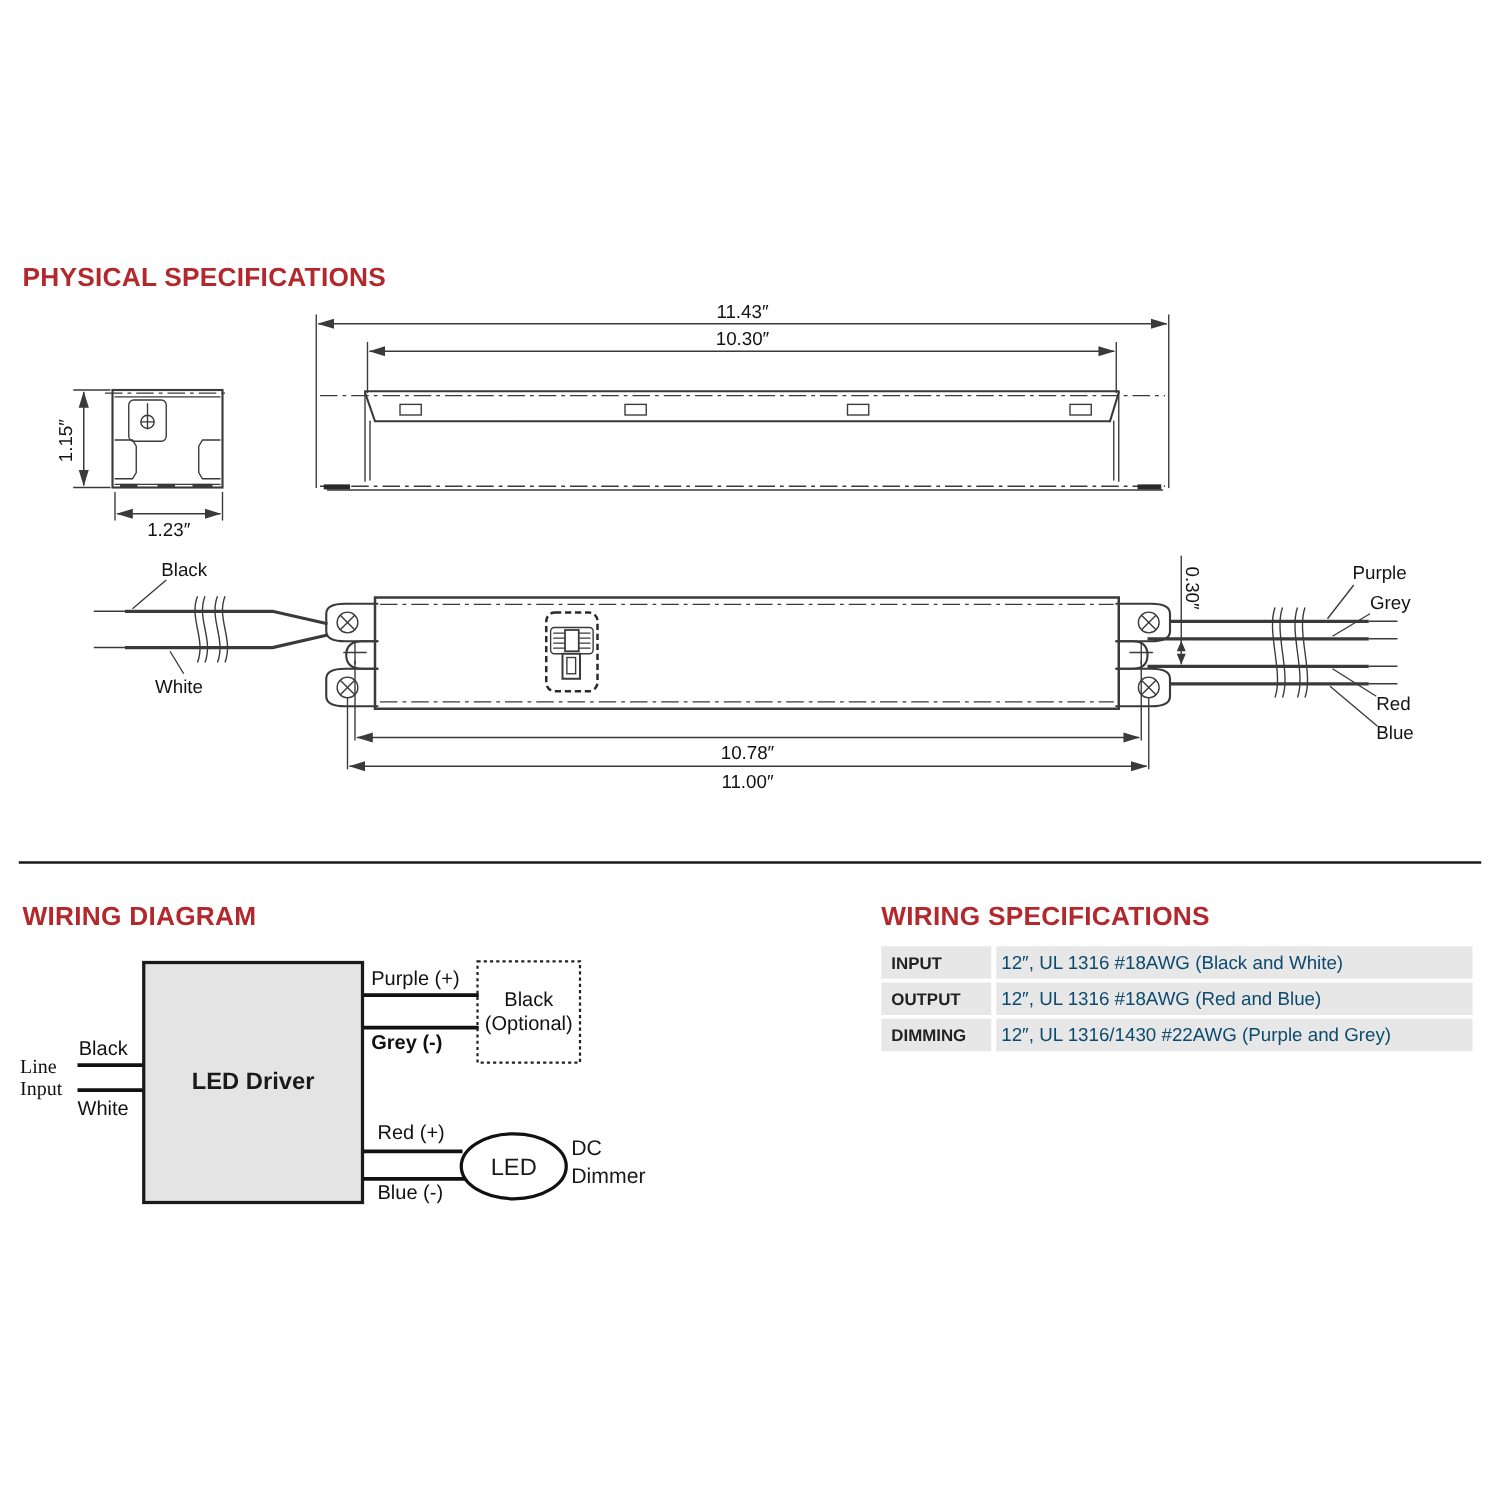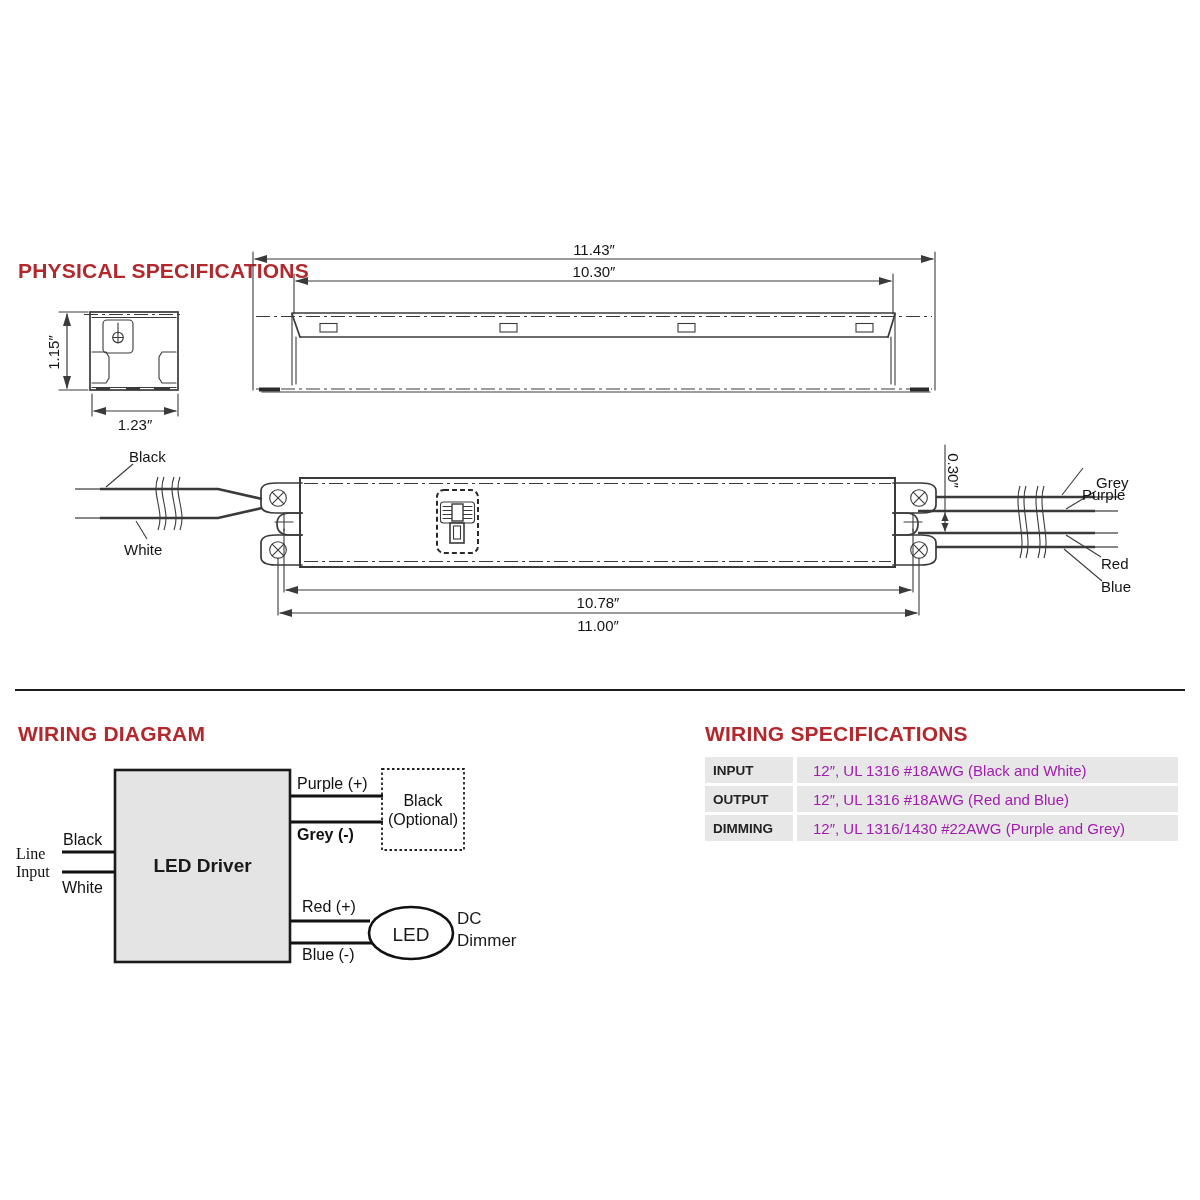--- a/index.html
+++ b/index.html
@@ -14,34 +14,34 @@
   .pre{white-space:pre-line;}
   .rot-ccw{transform:rotate(-90deg);transform-origin:center center;}
   .rot-cw{transform:rotate(90deg);transform-origin:center center;}
   .driver-text{font-size:19px;font-weight:bold;text-align:center;}
   .divider{position:absolute;left:15px;top:689px;width:1170px;border-top:2.5px solid #1c1c1c;}
   .spec-table{position:absolute;left:705px;top:757px;width:473px;}
   .spec-row{display:flex;height:26px;margin-bottom:3px;}
   .spec-label{width:88px;background:#e7e7e7;font-weight:bold;font-size:13.5px;
               display:flex;align-items:center;padding-left:8px;box-sizing:border-box;color:#222;}
   .spec-value{flex:1;background:#e7e7e7;margin-left:4px;font-size:15px;
-              display:flex;align-items:center;padding-left:16px;color:#a21caf;}
+              display:flex;align-items:center;padding-left:4px;color:#0c4a6e;}
   svg .s{stroke:var(--line);fill:none;stroke-width:1.7;stroke-linecap:round;}
   svg .thin{stroke-width:1.1;}
   svg .dimline{stroke-width:1.2;}
   svg .cl{stroke:var(--line);fill:none;stroke-width:1.1;stroke-dasharray:14 4 3 4;}
   svg .wire{stroke-width:2.6;}
   svg .tip{stroke-width:1.2;}
 </style>
 </head>
 <body>
 
 <div class="page">
 
-  <div class="abs h1" style="left:18px;top:211px;margin-top:48px;">PHYSICAL SPECIFICATIONS</div>
+  <div class="abs h1" style="left:18px;top:211px;">PHYSICAL SPECIFICATIONS</div>
   <div class="abs h1" style="left:18px;top:722px;">WIRING DIAGRAM</div>
   <div class="abs h1" style="left:705px;top:722px;">WIRING SPECIFICATIONS</div>
 
   <svg class="abs" style="left:0;top:240px;" width="1200" height="420" viewBox="0 0 1200 420">
     <defs>
       <marker id="arr" viewBox="0 0 11 8" refX="10.2" refY="4" markerWidth="11" markerHeight="8" orient="auto-start-reverse">
           <path d="M0,0.6 L11,4 L0,7.4 Z" fill="#3a3a3a"></path>
         </marker>
     </defs>
 
@@ -187,21 +187,21 @@
       <line class="s dimline" x1="280" y1="373" x2="917" y2="373" marker-start="url(#arr)" marker-end="url(#arr)"></line>
     </g>
   </svg>
 
   <div class="abs dim" style="left:549px;top:241px;width:90px;">11.43″</div>
   <div class="abs dim" style="left:549px;top:263px;width:90px;">10.30″</div>
   <div class="abs dim rot-ccw" style="left:27px;top:344px;width:52px;">1.15″</div>
   <div class="abs dim" style="left:100px;top:416px;width:70px;">1.23″</div>
   <div class="abs lbl" style="left:129px;top:448px;">Black</div>
   <div class="abs lbl" style="left:124px;top:541px;">White</div>
-  <div class="abs lbl" style="left:1082px;top:450px;margin-top:36px;">Purple</div>
+  <div class="abs lbl" style="left:1082px;top:450px;">Purple</div>
   <div class="abs lbl" style="left:1096px;top:474px;">Grey</div>
   <div class="abs lbl" style="left:1101px;top:555px;">Red</div>
   <div class="abs lbl" style="left:1101px;top:578px;">Blue</div>
   <div class="abs dim rot-cw" style="left:927px;top:462px;width:52px;">0.30″</div>
   <div class="abs dim" style="left:553px;top:594px;width:90px;">10.78″</div>
   <div class="abs dim" style="left:553px;top:617px;width:90px;text-align:center;">11.00″</div>
 
   <div class="divider"></div>
 
   <svg class="abs" style="left:0;top:750px;" width="520" height="250" viewBox="0 0 520 250">

